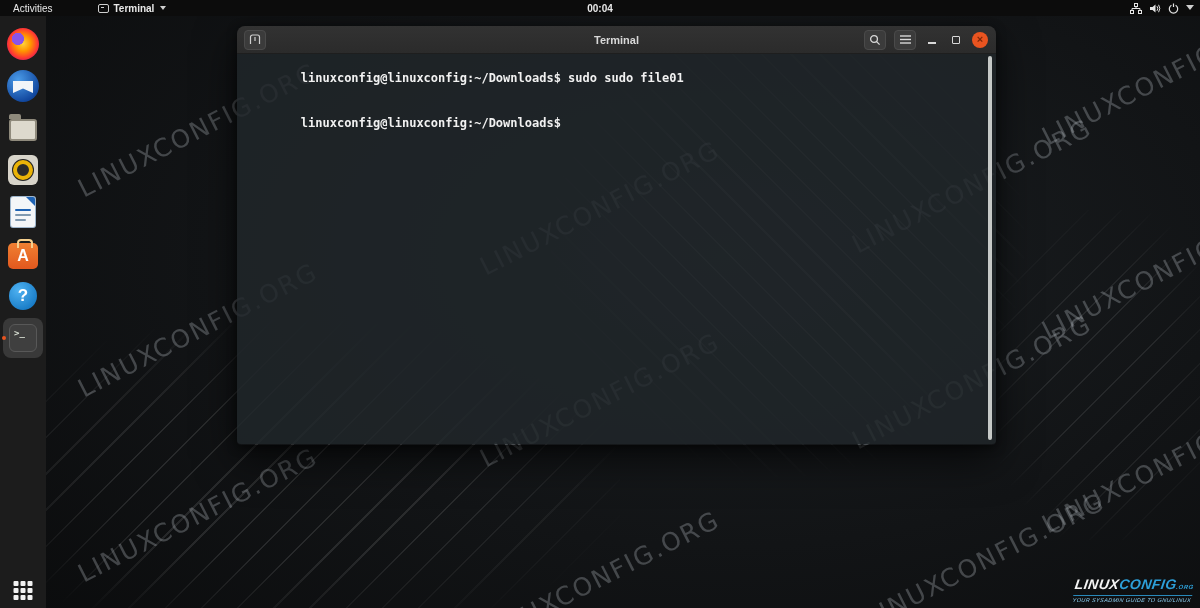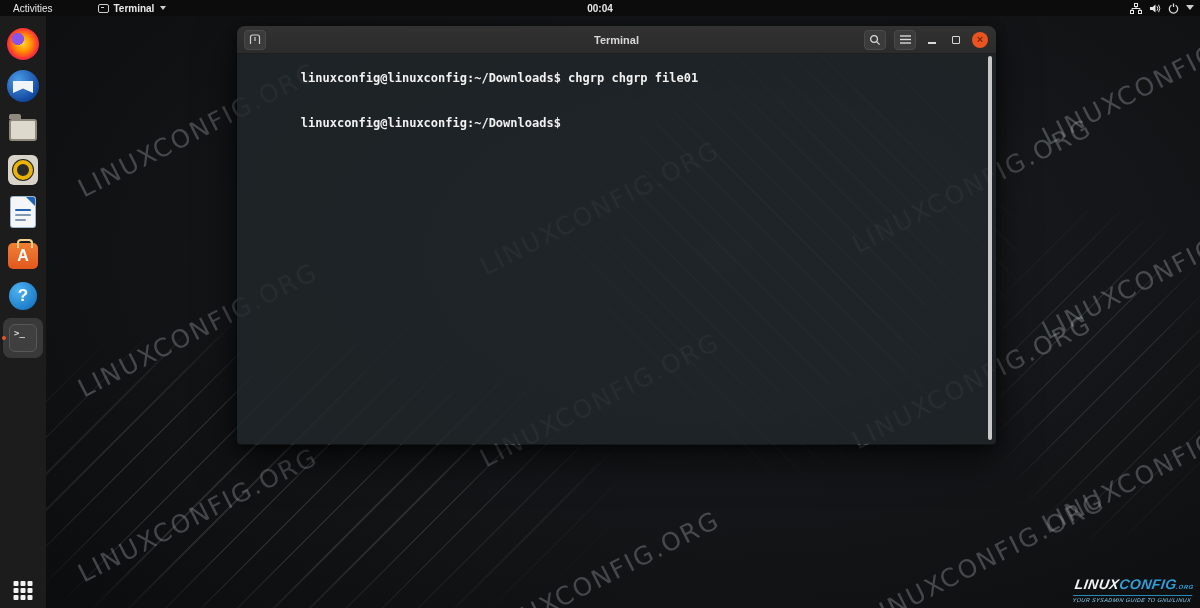--- a/index.html
+++ b/index.html
@@ -263,21 +263,21 @@
         <div class="glyph-btn">
           <span class="max-glyph"></span>
         </div>
         <div class="close-btn">
           <span class="close-x">×</span>
         </div>
       </div>
     </div>
     <div class="term-body">
       <div class="term-line">
-        <span>linuxconfig@linuxconfig:~/Downloads$</span><span> chgrp chgrp file01</span>
+        <span>linuxconfig@linuxconfig:~/Downloads$</span><span> sudo sudo file01</span>
       </div>
       <div class="term-line">
         <span>linuxconfig@linuxconfig:~/Downloads$</span><span></span>
       </div>
       <div class="scrollbar"></div>
     </div>
   </div>
 
   <div class="logo">
     <div class="word">

